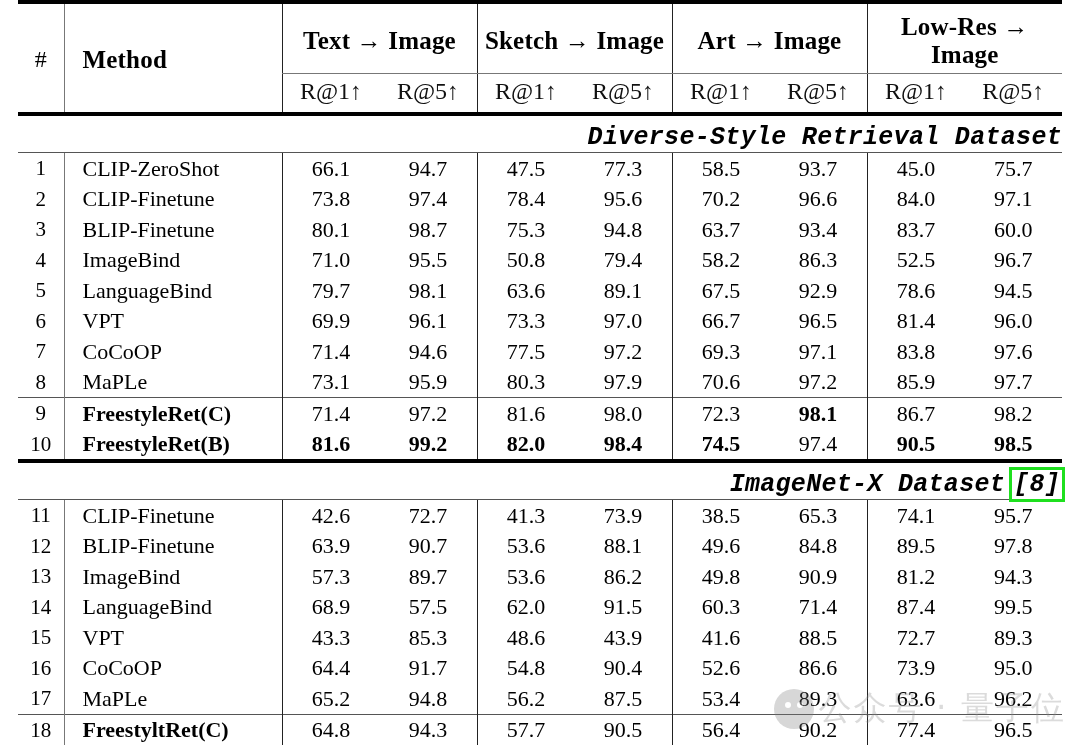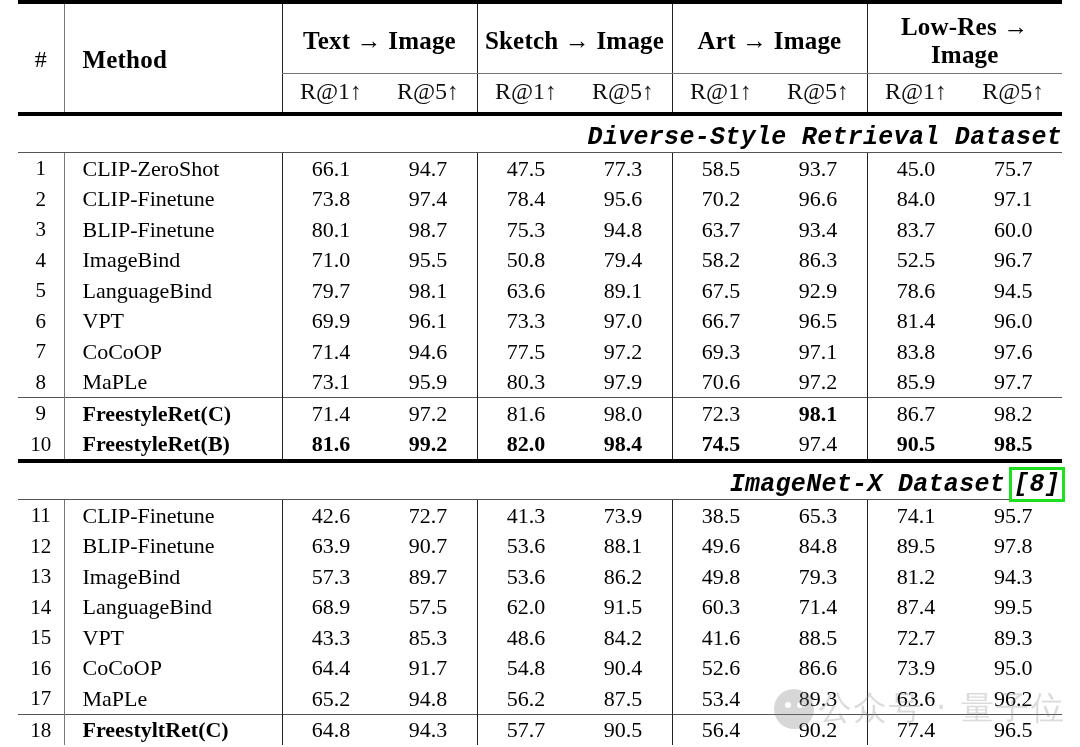--- a/index.html
+++ b/index.html
@@ -359,21 +359,21 @@
         <td class="">97.8</td>
       </tr>
       <tr class="data">
         <td class="num">13</td>
         <td class="meth vsep-l">ImageBind</td>
         <td class="vsep-l-dark">57.3</td>
         <td class="">89.7</td>
         <td class="vsep-l-dark">53.6</td>
         <td class="">86.2</td>
         <td class="vsep-l-dark">49.8</td>
-        <td class="">79.3</td>
+        <td class="">90.9</td>
         <td class="vsep-l-dark">81.2</td>
         <td class="">94.3</td>
       </tr>
       <tr class="data">
         <td class="num">14</td>
         <td class="meth vsep-l">LanguageBind</td>
         <td class="vsep-l-dark">68.9</td>
         <td class="">57.5</td>
         <td class="vsep-l-dark">62.0</td>
         <td class="">91.5</td>
@@ -381,21 +381,21 @@
         <td class="">71.4</td>
         <td class="vsep-l-dark">87.4</td>
         <td class="">99.5</td>
       </tr>
       <tr class="data">
         <td class="num">15</td>
         <td class="meth vsep-l">VPT</td>
         <td class="vsep-l-dark">43.3</td>
         <td class="">85.3</td>
         <td class="vsep-l-dark">48.6</td>
-        <td class="">84.2</td>
+        <td class="">43.9</td>
         <td class="vsep-l-dark">41.6</td>
         <td class="">88.5</td>
         <td class="vsep-l-dark">72.7</td>
         <td class="">89.3</td>
       </tr>
       <tr class="data">
         <td class="num">16</td>
         <td class="meth vsep-l">CoCoOP</td>
         <td class="vsep-l-dark">64.4</td>
         <td class="">91.7</td>

